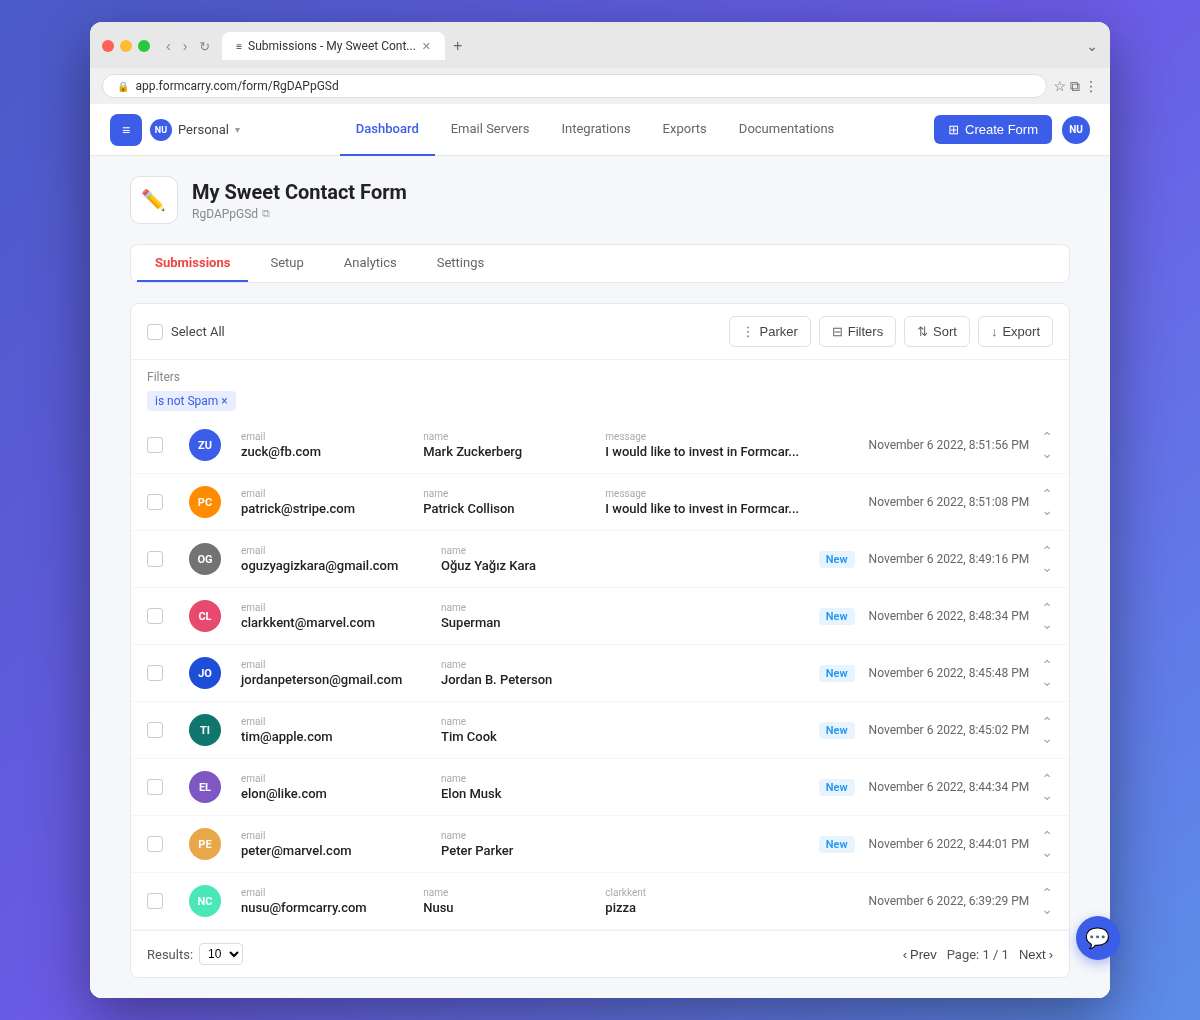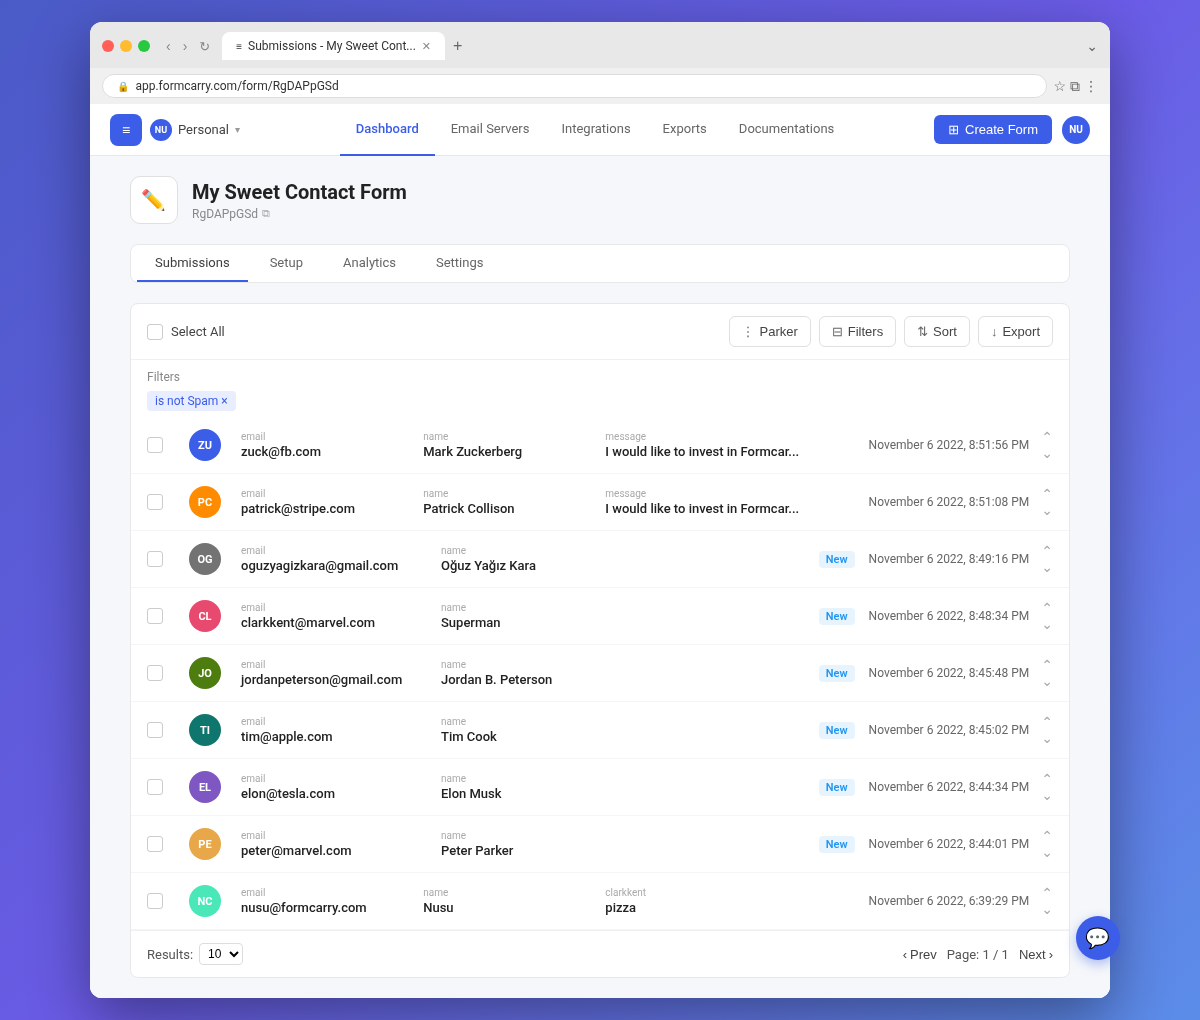--- a/index.html
+++ b/index.html
@@ -139,21 +139,21 @@
 
     
     .form-tabs {
       background: #fff; border: 1px solid #e8e8e8; border-radius: 8px;
       display: flex; padding: 0 4px; margin-bottom: 20px;
     }
     .form-tab {
       padding: 10px 18px; font-size: 13px; color: #666; cursor: pointer;
       border-bottom: 2px solid transparent; margin: 0 2px;
     }
-    .form-tab.active { color: #404040; border-bottom-color: #3b5de8; font-weight: 400; }
+    .form-tab.active { color: #ef4444; border-bottom-color: #3b5de8; font-weight: 700; }
 
     
     .table-area { background: #fff; border-radius: 8px; border: 1px solid #e8e8e8; }
 
     
     .table-toolbar {
       display: flex; align-items: center; padding: 12px 16px;
       border-bottom: 1px solid #f0f0f0; gap: 0;
     }
     .select-all-area { display: flex; align-items: center; gap: 8px; }
@@ -434,21 +434,21 @@
       </div>
 
       <div style="margin-left:auto;display:flex;align-items:center;gap:6px;">
         <span class="new-badge">New</span>
         <span class="row-timestamp">November 6 2022, 8:48:34 PM</span>
         <span class="expand-icon">⌃<br style="line-height:2px">⌄</span>
       </div>
     </div>
             <div class="submission-row">
       <div class="row-checkbox checkbox"></div>
-      <div class="row-avatar" style="background:#4d7c0f;">JO</div>
+      <div class="row-avatar" style="background:#1d4ed8;">JO</div>
       <div class="row-field" style="min-width:160px;max-width:180px;">
         <div class="row-field-label">email</div>
         <div class="row-field-value">jordanpeterson@gmail.com</div>
       </div>
       <div class="row-field" style="min-width:140px;max-width:180px;">
         <div class="row-field-label">name</div>
         <div class="row-field-value">Jordan B. Peterson</div>
       </div>
 
       <div style="margin-left:auto;display:flex;align-items:center;gap:6px;">
@@ -473,21 +473,21 @@
         <span class="new-badge">New</span>
         <span class="row-timestamp">November 6 2022, 8:45:02 PM</span>
         <span class="expand-icon">⌃<br style="line-height:2px">⌄</span>
       </div>
     </div>
             <div class="submission-row">
       <div class="row-checkbox checkbox"></div>
       <div class="row-avatar" style="background:#7e57c2;">EL</div>
       <div class="row-field" style="min-width:160px;max-width:180px;">
         <div class="row-field-label">email</div>
-        <div class="row-field-value">elon@tesla.com</div>
+        <div class="row-field-value">elon@like.com</div>
       </div>
       <div class="row-field" style="min-width:140px;max-width:180px;">
         <div class="row-field-label">name</div>
         <div class="row-field-value">Elon Musk</div>
       </div>
 
       <div style="margin-left:auto;display:flex;align-items:center;gap:6px;">
         <span class="new-badge">New</span>
         <span class="row-timestamp">November 6 2022, 8:44:34 PM</span>
         <span class="expand-icon">⌃<br style="line-height:2px">⌄</span>

